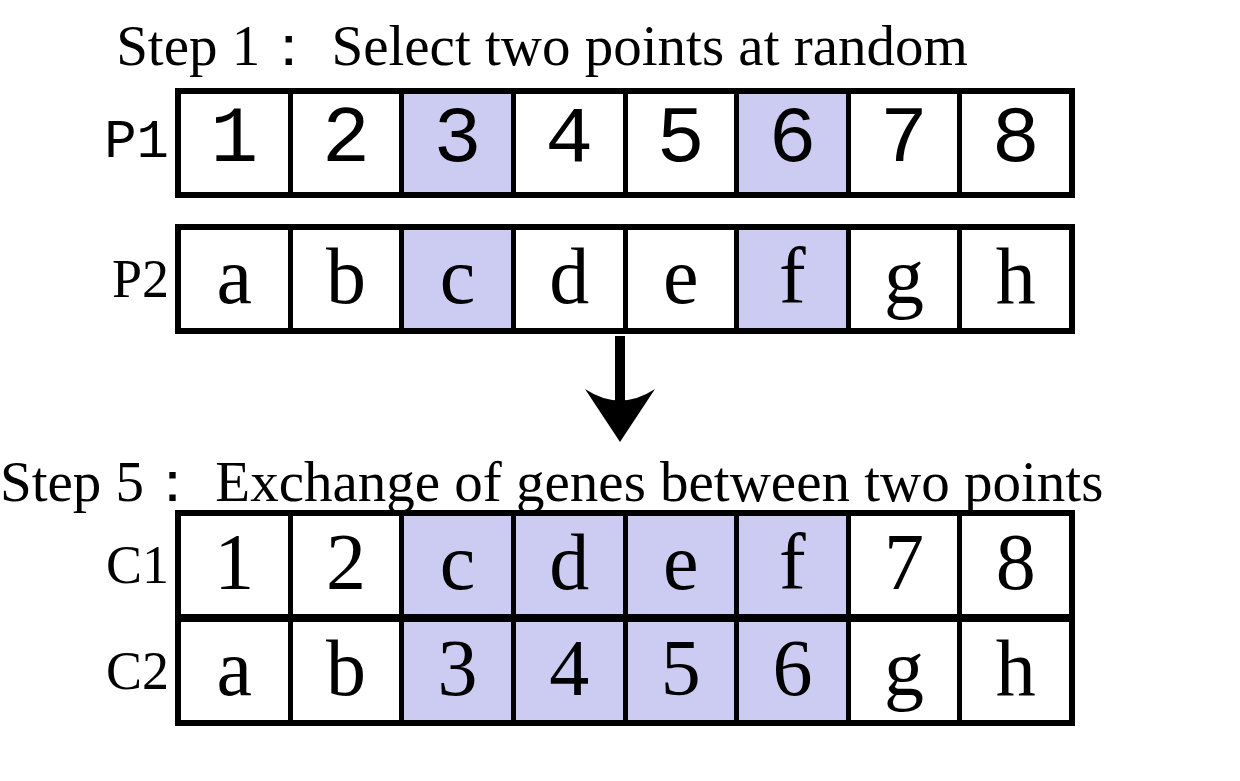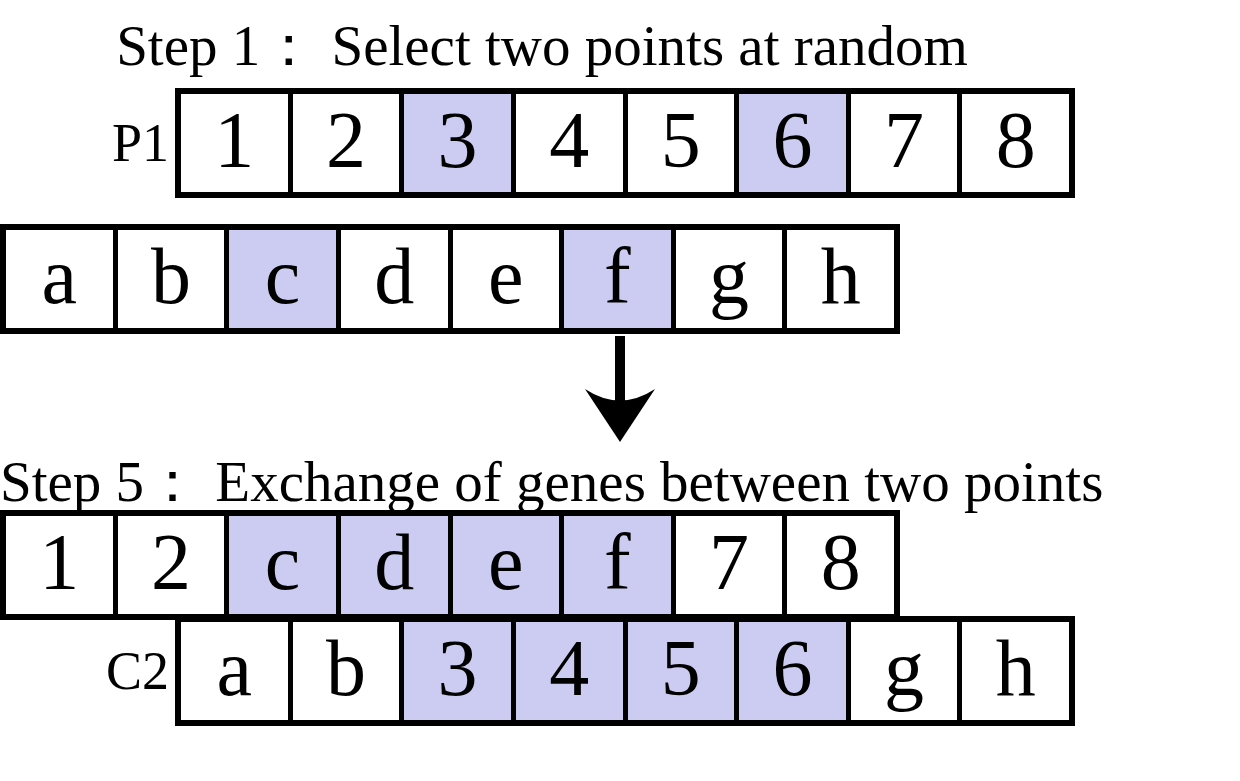--- a/index.html
+++ b/index.html
@@ -55,21 +55,21 @@
     align-items: center;
     justify-content: center;
     font-size: 80px;
     line-height: 1;
     padding-bottom: 6px;
     background: #ffffff;
   }
   .cell:last-child { border-right: none; }
   .cell.hl { background: var(--hl); }
 
-  #row-p1 { top: 88px; }
+  #row-p1 { top: 88px; font-family: Liberation Mono, monospace; }
   #row-p2 { top: 224px; }
   #row-c1 { top: 510px; }
   #row-c2 { top: 616px; }
 
   .arrow-wrap {
     position: absolute;
     left: 570px;
     top: 336px;
     width: 100px;
     height: 110px;
@@ -90,20 +90,21 @@
         <div class="cell hl">3</div>
         <div class="cell">4</div>
         <div class="cell">5</div>
         <div class="cell hl">6</div>
         <div class="cell">7</div>
         <div class="cell">8</div>
       </div>
   </div>
 
   <div class="chrom-row" id="row-p2">
+    <span class="row-label">P2</span>
     <div class="cells">
         <div class="cell">a</div>
         <div class="cell">b</div>
         <div class="cell hl">c</div>
         <div class="cell">d</div>
         <div class="cell">e</div>
         <div class="cell hl">f</div>
         <div class="cell">g</div>
         <div class="cell">h</div>
       </div>
@@ -112,20 +113,21 @@
   <div class="arrow-wrap">
     <svg width="100" height="110" viewBox="0 0 100 110" xmlns="http://www.w3.org/2000/svg">
       <rect x="45" y="0" width="10" height="68" fill="#000000"></rect>
       <path d="M 15 53 Q 50 76 85 53 L 50 106 Z" fill="#000000"></path>
     </svg>
   </div>
 
   <div class="step-title" id="step2-title">Step 5： Exchange of genes between two points</div>
 
   <div class="chrom-row" id="row-c1">
+    <span class="row-label">C1</span>
     <div class="cells">
         <div class="cell">1</div>
         <div class="cell">2</div>
         <div class="cell hl">c</div>
         <div class="cell hl">d</div>
         <div class="cell hl">e</div>
         <div class="cell hl">f</div>
         <div class="cell">7</div>
         <div class="cell">8</div>
       </div>

